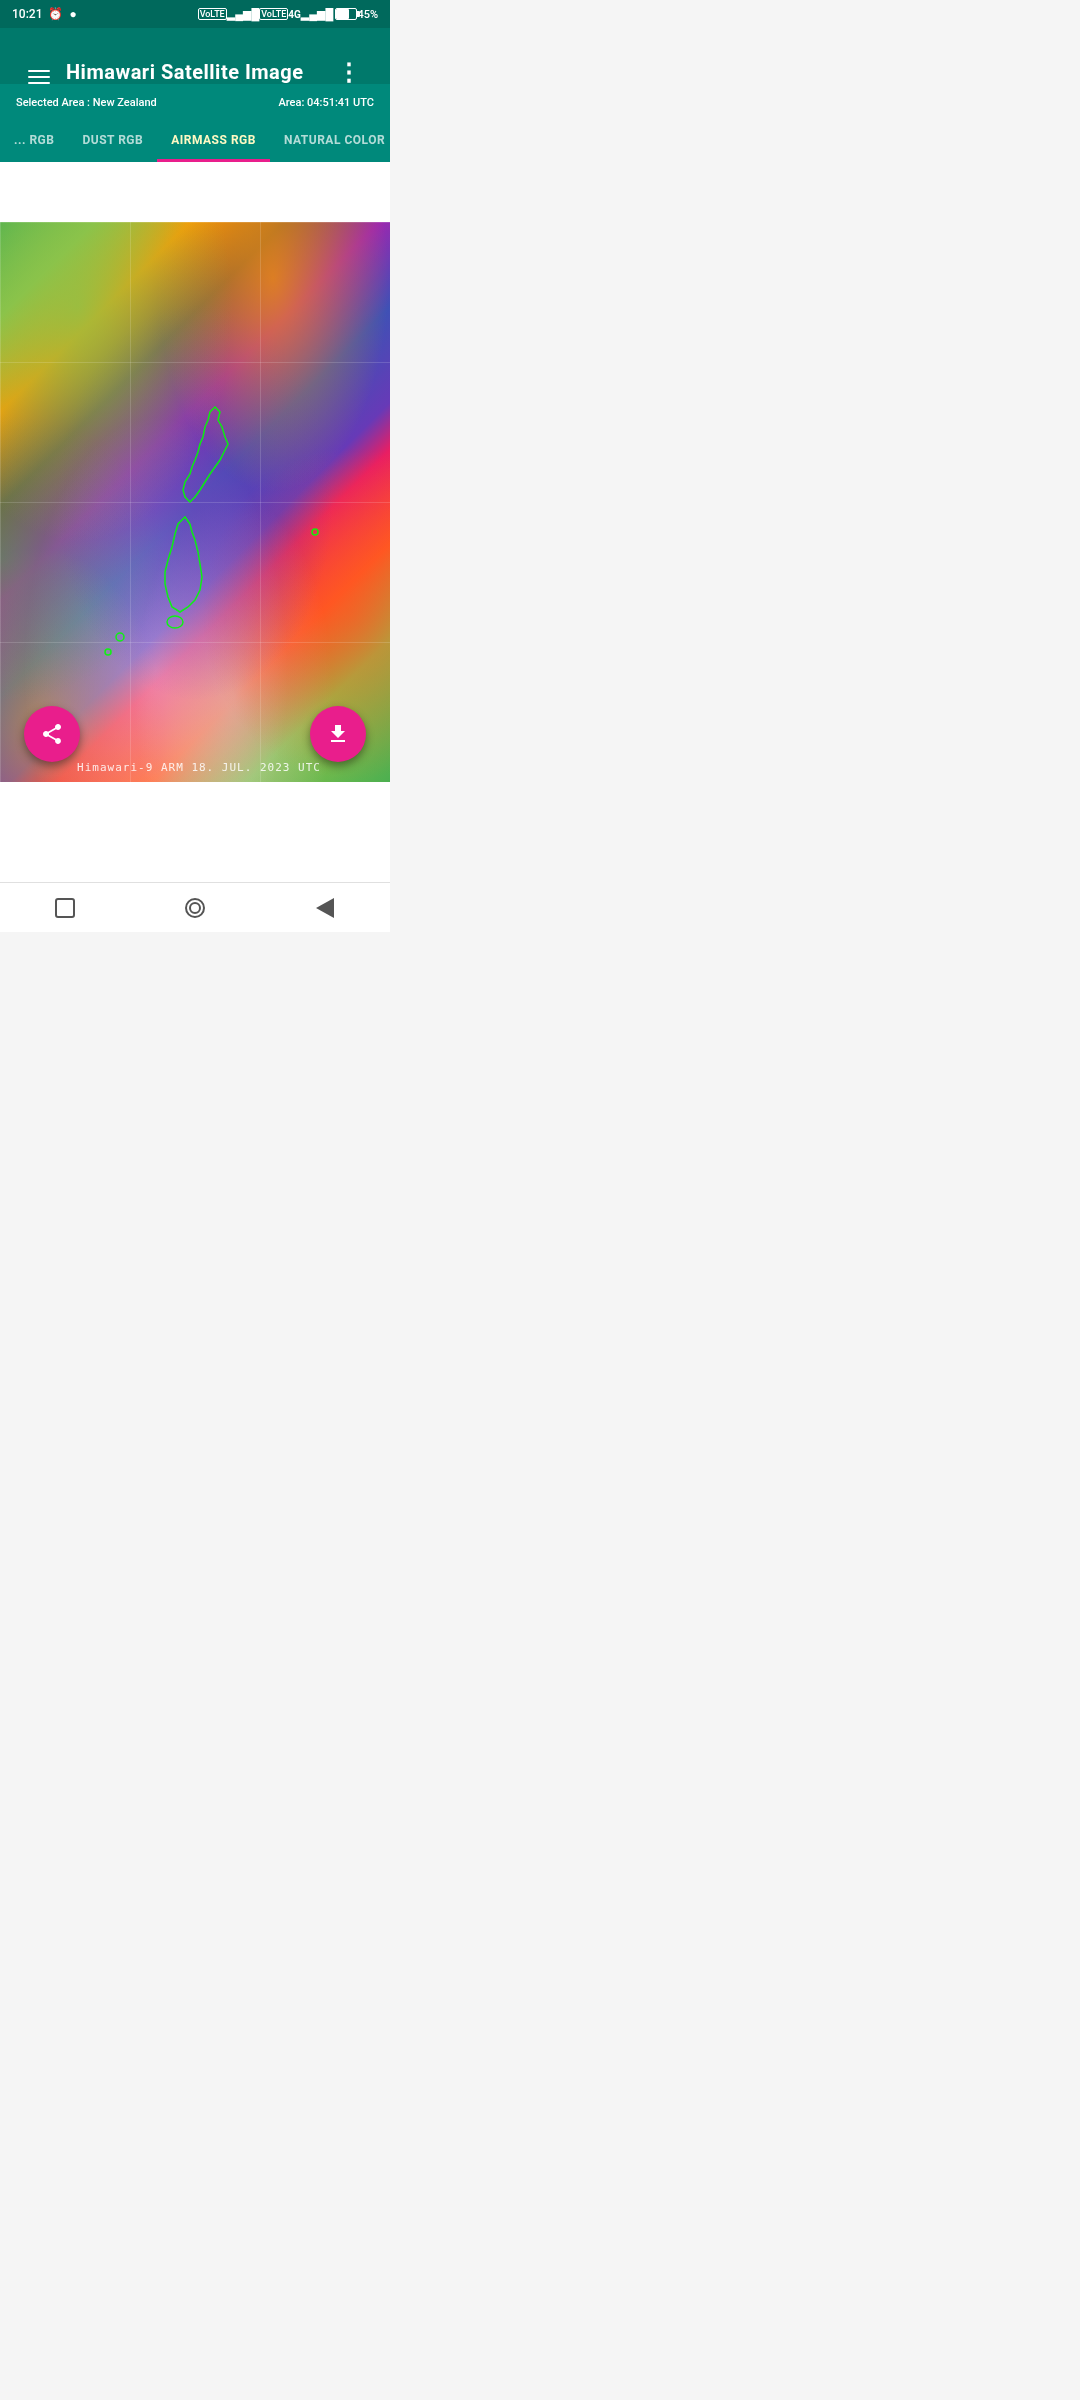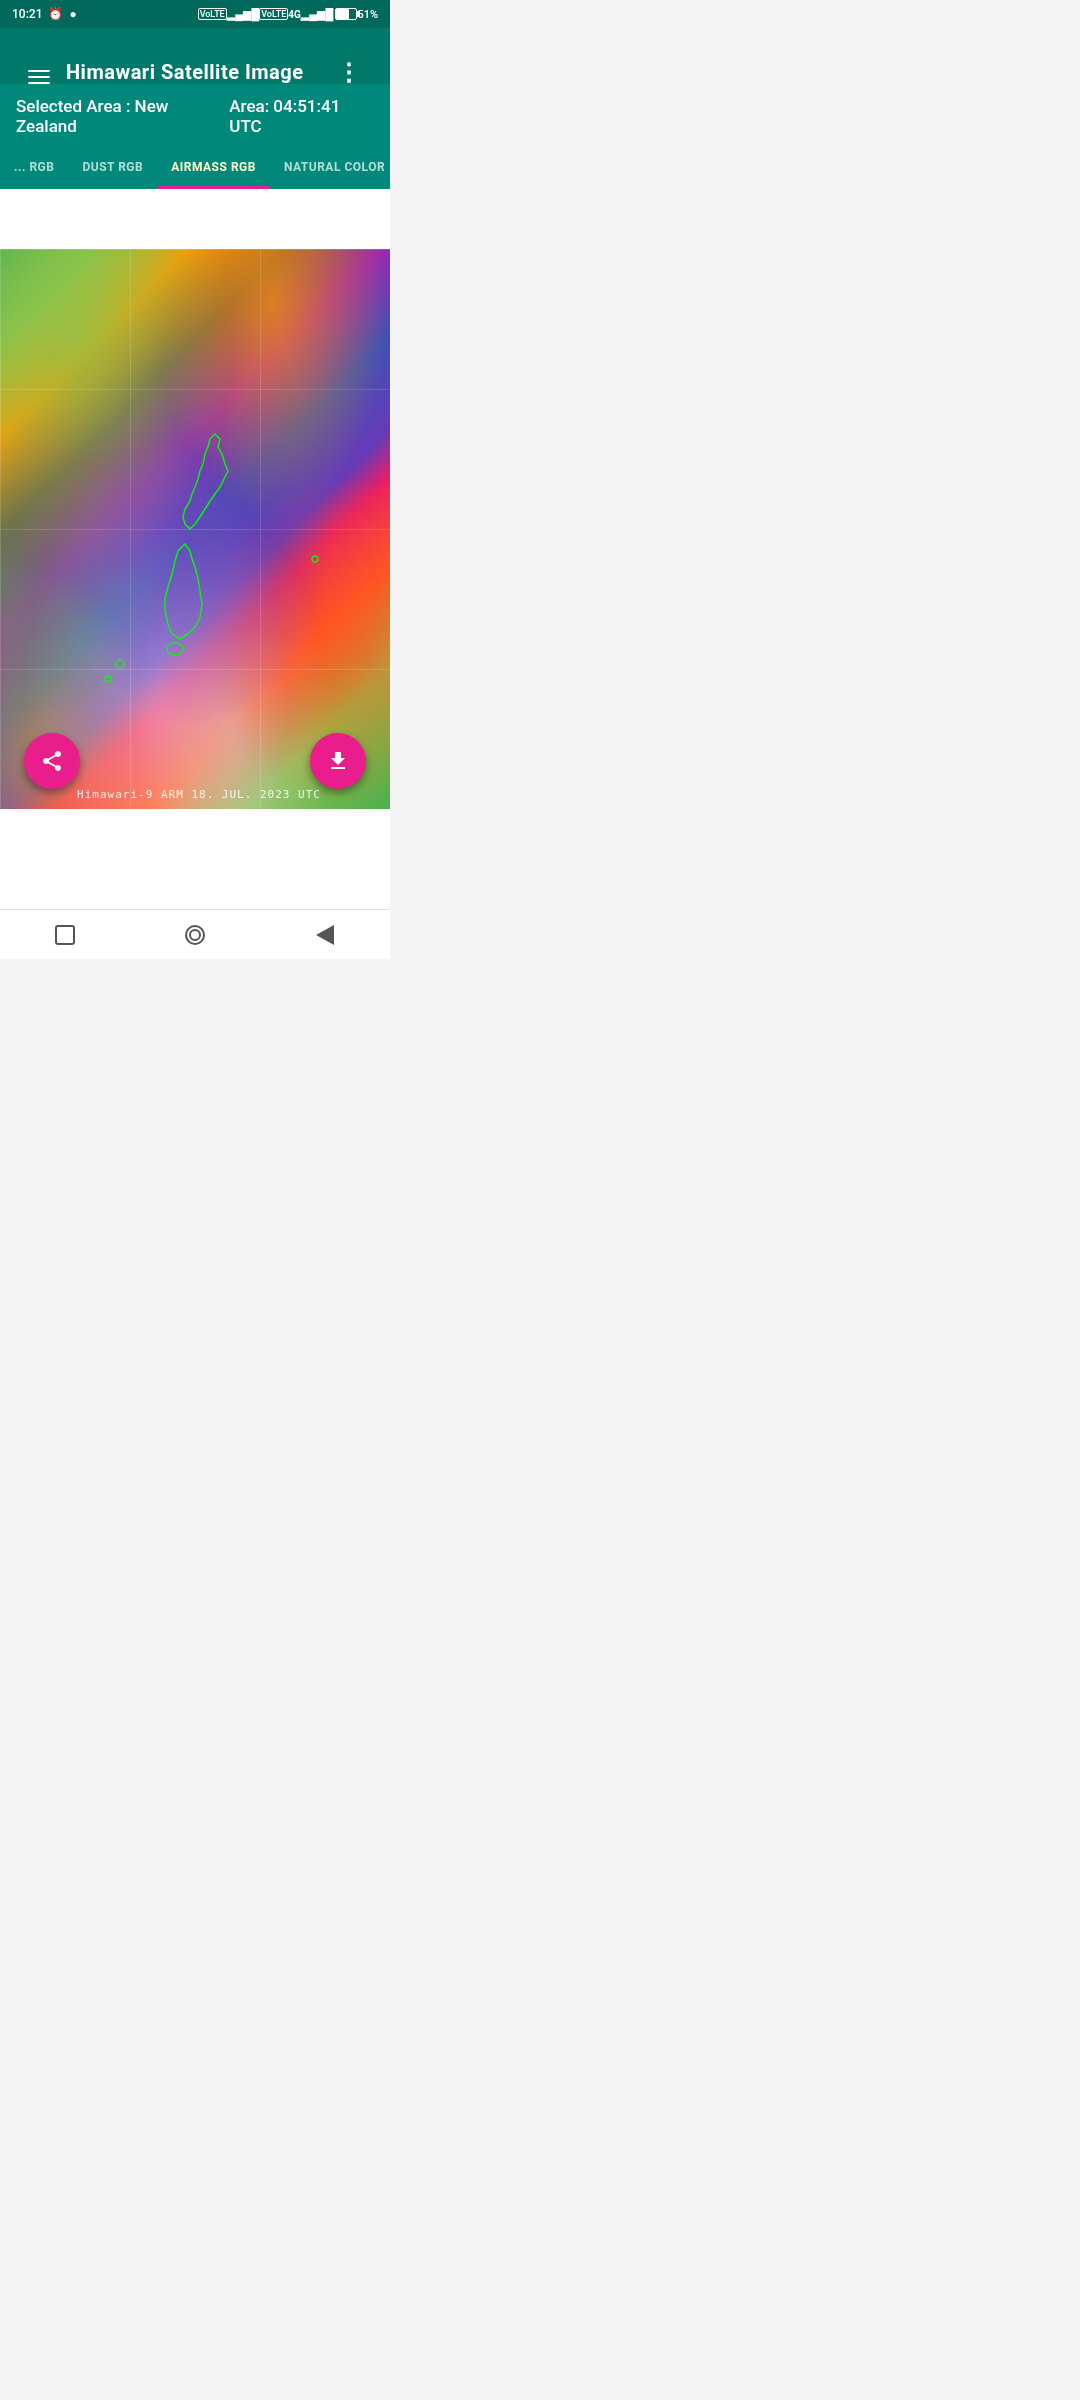--- a/index.html
+++ b/index.html
@@ -93,21 +93,21 @@
     }
 
     
     .info-bar {
       background: #00897b;
       color: white;
       display: flex;
       justify-content: space-between;
       align-items: center;
       padding: 12px 16px;
-      font-size: 17px;
+      font-size: 11px;
       font-weight: 500;
     }
 
     
     .tabs-container {
       background: #00897b;
       display: flex;
       overflow-x: auto;
       scrollbar-width: none;
     }
@@ -299,21 +299,21 @@
   </div>
   <div class="status-right">
     <span style="font-size:9px;border:1px solid white;padding:0 1px;border-radius:2px;">VoLTE</span>
     <span>▂▄▆█</span>
     <span style="font-size:9px;border:1px solid white;padding:0 1px;border-radius:2px;">VoLTE</span>
     <span style="font-size:10px;font-weight:bold;">4G</span>
     <span>▂▄▆█</span>
     <div class="battery-icon">
       <div class="battery-fill"></div>
     </div>
-    <span style="font-size:11px;">51</span>
+    <span style="font-size:11px;">45</span>
       <span>%</span>
   </div>
 </div>
 
 <div class="app-bar">
   <div class="menu-icon">
     <div class="menu-line"></div>
     <div class="menu-line"></div>
     <div class="menu-line"></div>
   </div>

